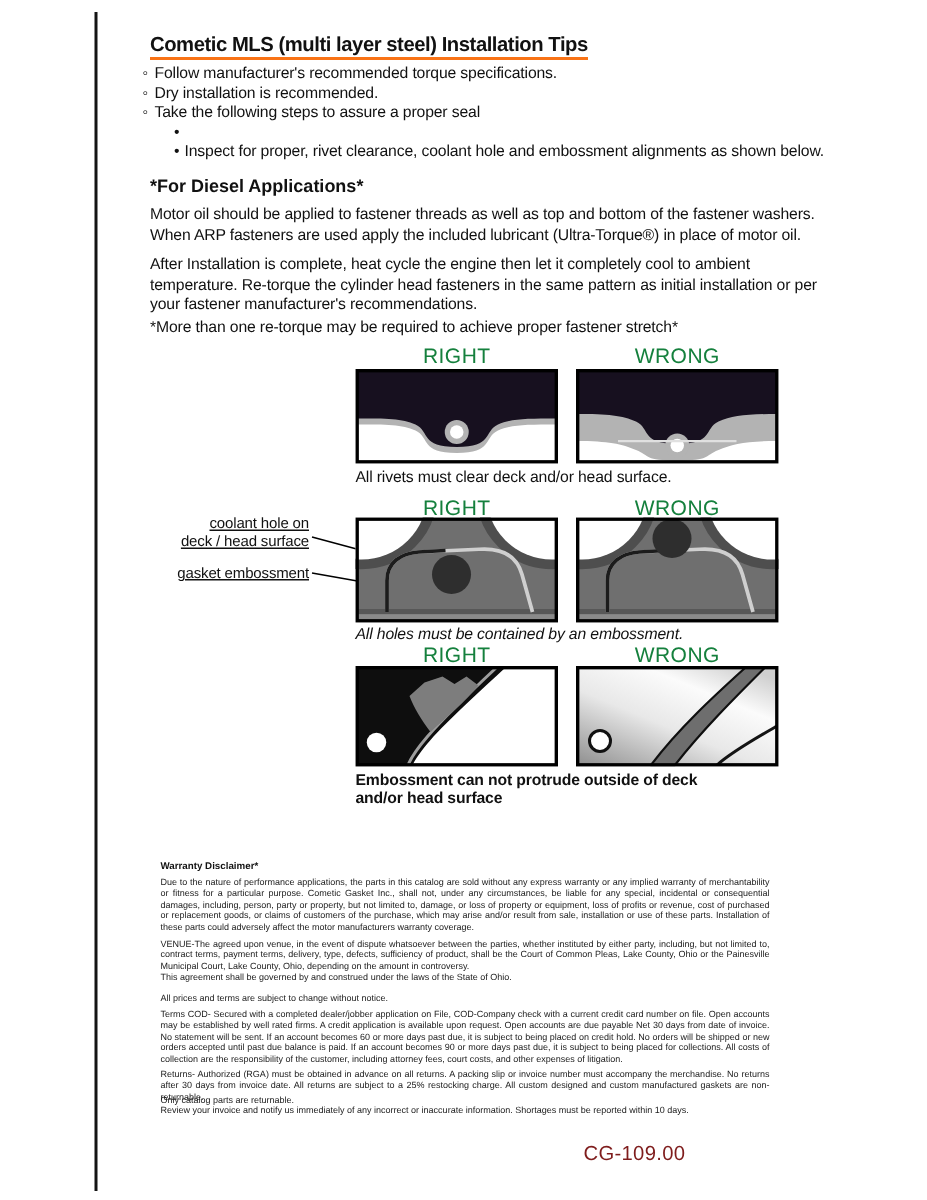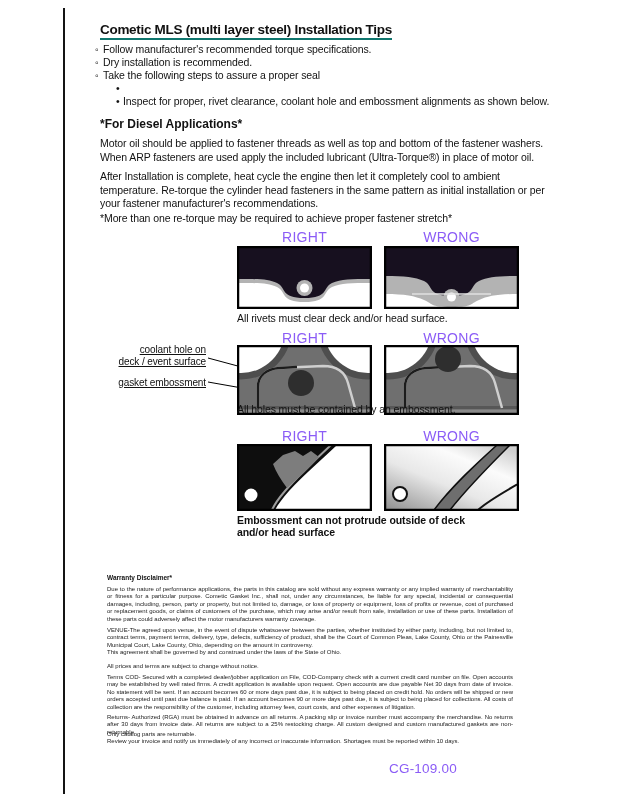--- a/index.html
+++ b/index.html
@@ -6,55 +6,55 @@
   body{
     width:618px;height:800px;position:relative;background:#ffffff;
     font-family:"Liberation Sans","DejaVu Sans",sans-serif;color:#111;
     overflow:hidden;
   }
   .abs{position:absolute;}
   
   .edge-rule{left:63px;top:8px;width:2px;height:786px;background:#141414;}
   
   .title{left:100px;top:22px;font-size:13.5px;font-weight:bold;letter-spacing:-0.3px;
-         border-bottom:2px solid #0f766e;padding-bottom:1px;margin:0;}
+         border-bottom:2px solid #f97316;padding-bottom:1px;margin:0;}
   
   .tips{left:95px;top:43px;font-size:10.5px;letter-spacing:-0.1px;}
   .tip-row{display:flex;align-items:baseline;line-height:13px;white-space:nowrap;}
   .tip-row .marker{width:8px;flex:none;}
   .tip-row.sub{margin-left:21px;}
   .tip-row.sub .marker{width:7px;}
   
   .diesel-heading{left:100px;top:117px;font-size:12px;font-weight:bold;margin:0;}
   .body-para{left:100px;width:455px;font-size:10.5px;line-height:13.5px;letter-spacing:-0.1px;margin:0;}
   .p1{top:137px;}
   .p2{top:170px;}
   .note{top:212px;}
   
-  .rw-label{width:135px;text-align:center;font-size:14px;letter-spacing:0.3px;color:#8b5cf6;}
+  .rw-label{width:135px;text-align:center;font-size:14px;letter-spacing:0.3px;color:#15803d;}
   .col-a{left:237px;} .col-b{left:384px;}
   .row1-label{top:229px;} .row2-label{top:330px;} .row3-label{top:428px;}
   .panel{width:135px;display:block;}
   .row1-panel{top:246px;height:63px;}
   .row2-panel{top:345px;height:70px;}
   .row3-panel{top:444px;height:67px;}
   .caption{left:237px;font-size:10.5px;line-height:12px;letter-spacing:-0.1px;}
-  .cap1{top:312px;} .cap2{top:403px;} .cap3{top:514px;font-weight:bold;}
+  .cap1{top:312px;} .cap2{top:417px;font-style:italic;} .cap3{top:514px;font-weight:bold;}
   
   .callout{right:412px;text-align:right;font-size:10px;line-height:11.5px;letter-spacing:-0.1px;text-decoration:underline;}
   .callout-coolant{top:344px;}
   .callout-emboss{top:377px;}
   .leader-overlay{left:205px;top:352px;width:100px;height:45px;}
   
   .legal-heading{left:107px;top:574px;font-size:6.5px;font-weight:bold;margin:0;}
   .legal-block{left:107px;width:406px;font-size:6px;line-height:7.4px;text-align:justify;color:#1b1b1b;}
   .lb0{top:586px;} .lb1{top:627px;} .lb2{top:663px;} .lb3{top:674px;} .lb4{top:714px;} .lb5{top:731px;}
   .legal-block p{margin:0;}
   
-  .page-number{left:389px;top:761px;font-size:13.5px;color:#8b5cf6;letter-spacing:0.2px;}
+  .page-number{left:389px;top:761px;font-size:13.5px;color:#7f1d1d;letter-spacing:0.2px;}
 </style>
 </head>
 <body>
 
 <div class="abs edge-rule"></div>
 
 <h1 class="abs title">Cometic MLS (multi layer steel) Installation Tips</h1>
 
 <div class="abs tips">
   <div class="tip-row">
@@ -105,21 +105,21 @@
   <rect x="1" y="1" width="133" height="61" fill="none" stroke="#000" stroke-width="2.5"></rect>
 </svg>
 
 <div class="abs caption cap1">All rivets must clear deck and/or head surface.</div>
 
 <div class="abs rw-label col-a row2-label">RIGHT</div>
 <div class="abs rw-label col-b row2-label">WRONG</div>
 
 <div class="abs callout callout-coolant">
   <div>coolant hole on</div>
-  <div>deck / event surface</div>
+  <div>deck / head surface</div>
 </div>
 <div class="abs callout callout-emboss">gasket embossment</div>
 
 <svg class="abs leader-overlay" viewBox="0 0 100 45">
   <line x1="3" y1="6" x2="96" y2="31" stroke="#000" stroke-width="1"></line>
   <line x1="3" y1="30" x2="54" y2="39" stroke="#000" stroke-width="1"></line>
 </svg>
 
 <svg class="abs panel col-a row2-panel" viewBox="0 0 135 70">
   <rect x="1" y="1" width="133" height="68" style="fill:var(--gasket-gray)"></rect>

